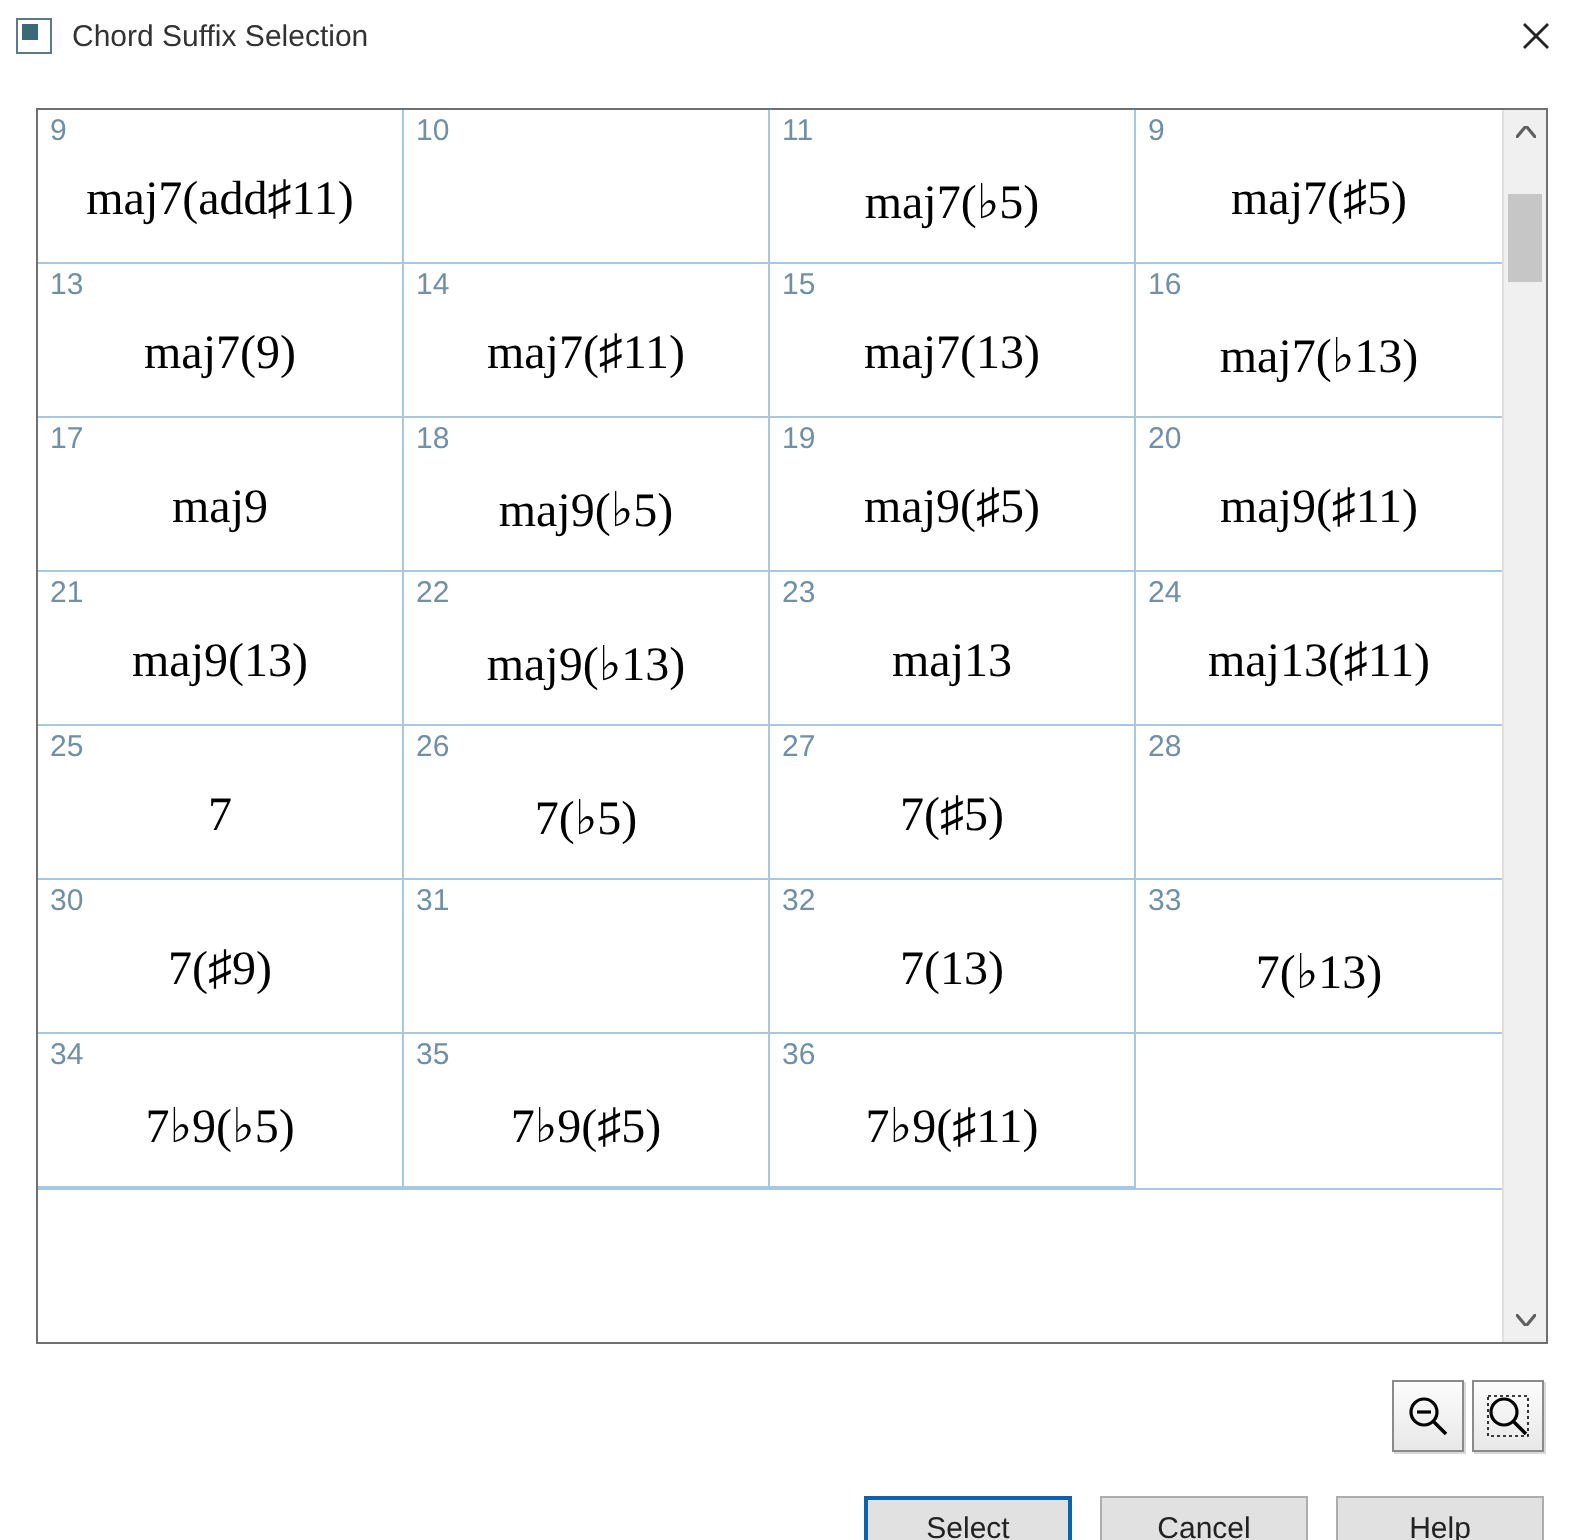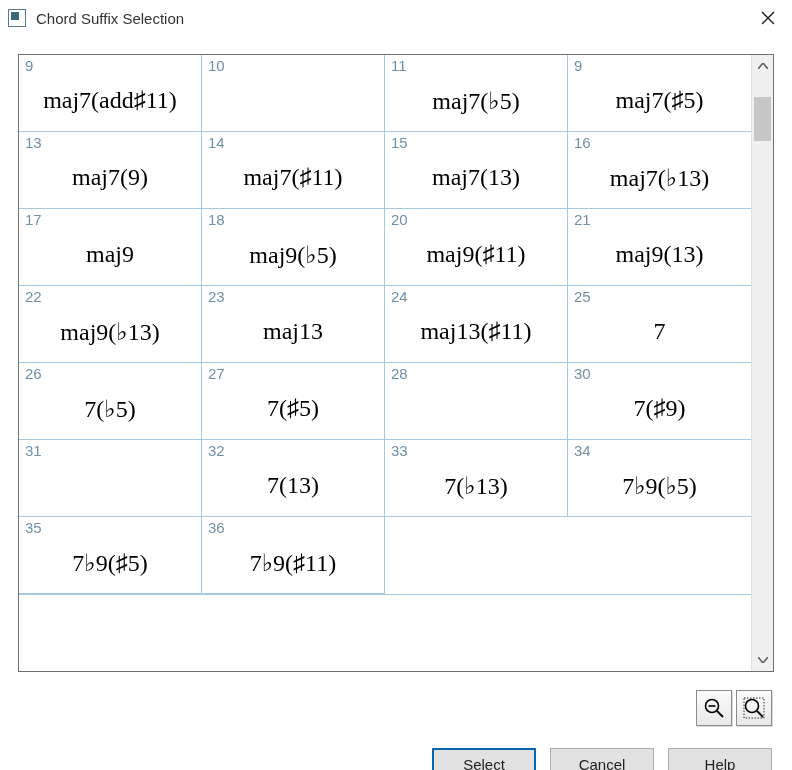--- a/index.html
+++ b/index.html
@@ -212,20 +212,24 @@
             <span class="num">16</span>
             <span class="suffix">maj7(♭13)</span>
           </div>
           <div class="cell">
             <span class="num">17</span>
             <span class="suffix">maj9</span>
           </div>
           <div class="cell">
             <span class="num">18</span>
             <span class="suffix">maj9(♭5)</span>
+          </div>
+          <div class="cell">
+            <span class="num">19</span>
+            <span class="suffix">maj9(♯5)</span>
           </div>
           <div class="cell">
             <span class="num">20</span>
             <span class="suffix">maj9(♯11)</span>
           </div>
           <div class="cell">
             <span class="num">21</span>
             <span class="suffix">maj9(13)</span>
           </div>
           <div class="cell">

